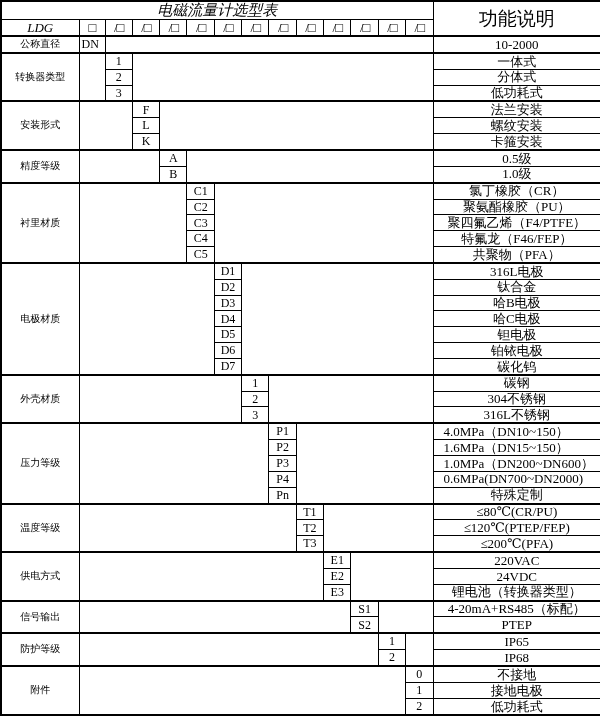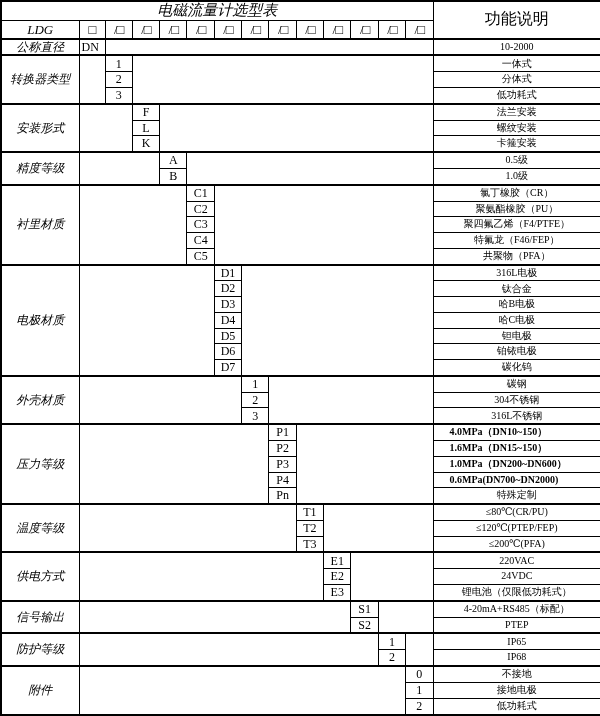--- a/index.html
+++ b/index.html
@@ -29,28 +29,28 @@
     text-align: center;
     vertical-align: middle;
     white-space: nowrap;
     overflow: hidden;
     line-height: 1.05;
   }
   
   tr.sec > td { border-top: 2px solid #000; }
 
   td.title   { font-size: 15px; font-style: italic; }
-  td.fnh     { font-size: 16px; }
+  td.fnh     { font-size: 19px; }
   td.ldg     { text-align: left; padding-left: 9px; font-size: 13px; font-style: italic; }
   td.slot    { font-size: 13px; letter-spacing: -1px; }
-  td.lbl     { font-size: 12px; font-style: italic; }
+  td.lbl     { font-size: 10px; }
   td.code    { font-size: 12px; }
   td.code.left { text-align: left; padding-left: 2px; margin-top: 28px; }
-  td.desc    { font-size: 10px; border-radius: 8px; }
-  td.desc.left { text-align: left; padding-left: 16px; font-weight: bold; }
+  td.desc    { font-size: 13px; border-radius: 8px; }
+  td.desc.left { text-align: left; padding-left: 10px; }
   td.filler  { background: #ffffff; }
 </style>
 </head>
 <body>
 
 <div id="root">
     <table class="sel">
       <colgroup>
         <col style="width: 78px;">
         <col style="width: 26px;">
@@ -249,21 +249,21 @@
           <td class="code">E1</td>
           <td class="filler" colspan="3" rowspan="3"></td>
           <td class="desc">220VAC</td>
         </tr>
         <tr>
           <td class="code">E2</td>
           <td class="desc">24VDC</td>
         </tr>
         <tr>
           <td class="code">E3</td>
-          <td class="desc">锂电池（仅限低功耗式）</td>
+          <td class="desc">锂电池（转换器类型）</td>
         </tr>
         <tr class="sec">
           <td class="lbl" rowspan="2">信号输出</td>
           <td class="filler" colspan="10" rowspan="2"></td>
           <td class="code">S1</td>
           <td class="filler" colspan="2" rowspan="2"></td>
           <td class="desc">4-20mA+RS485（标配）</td>
         </tr>
         <tr>
           <td class="code">S2</td>

